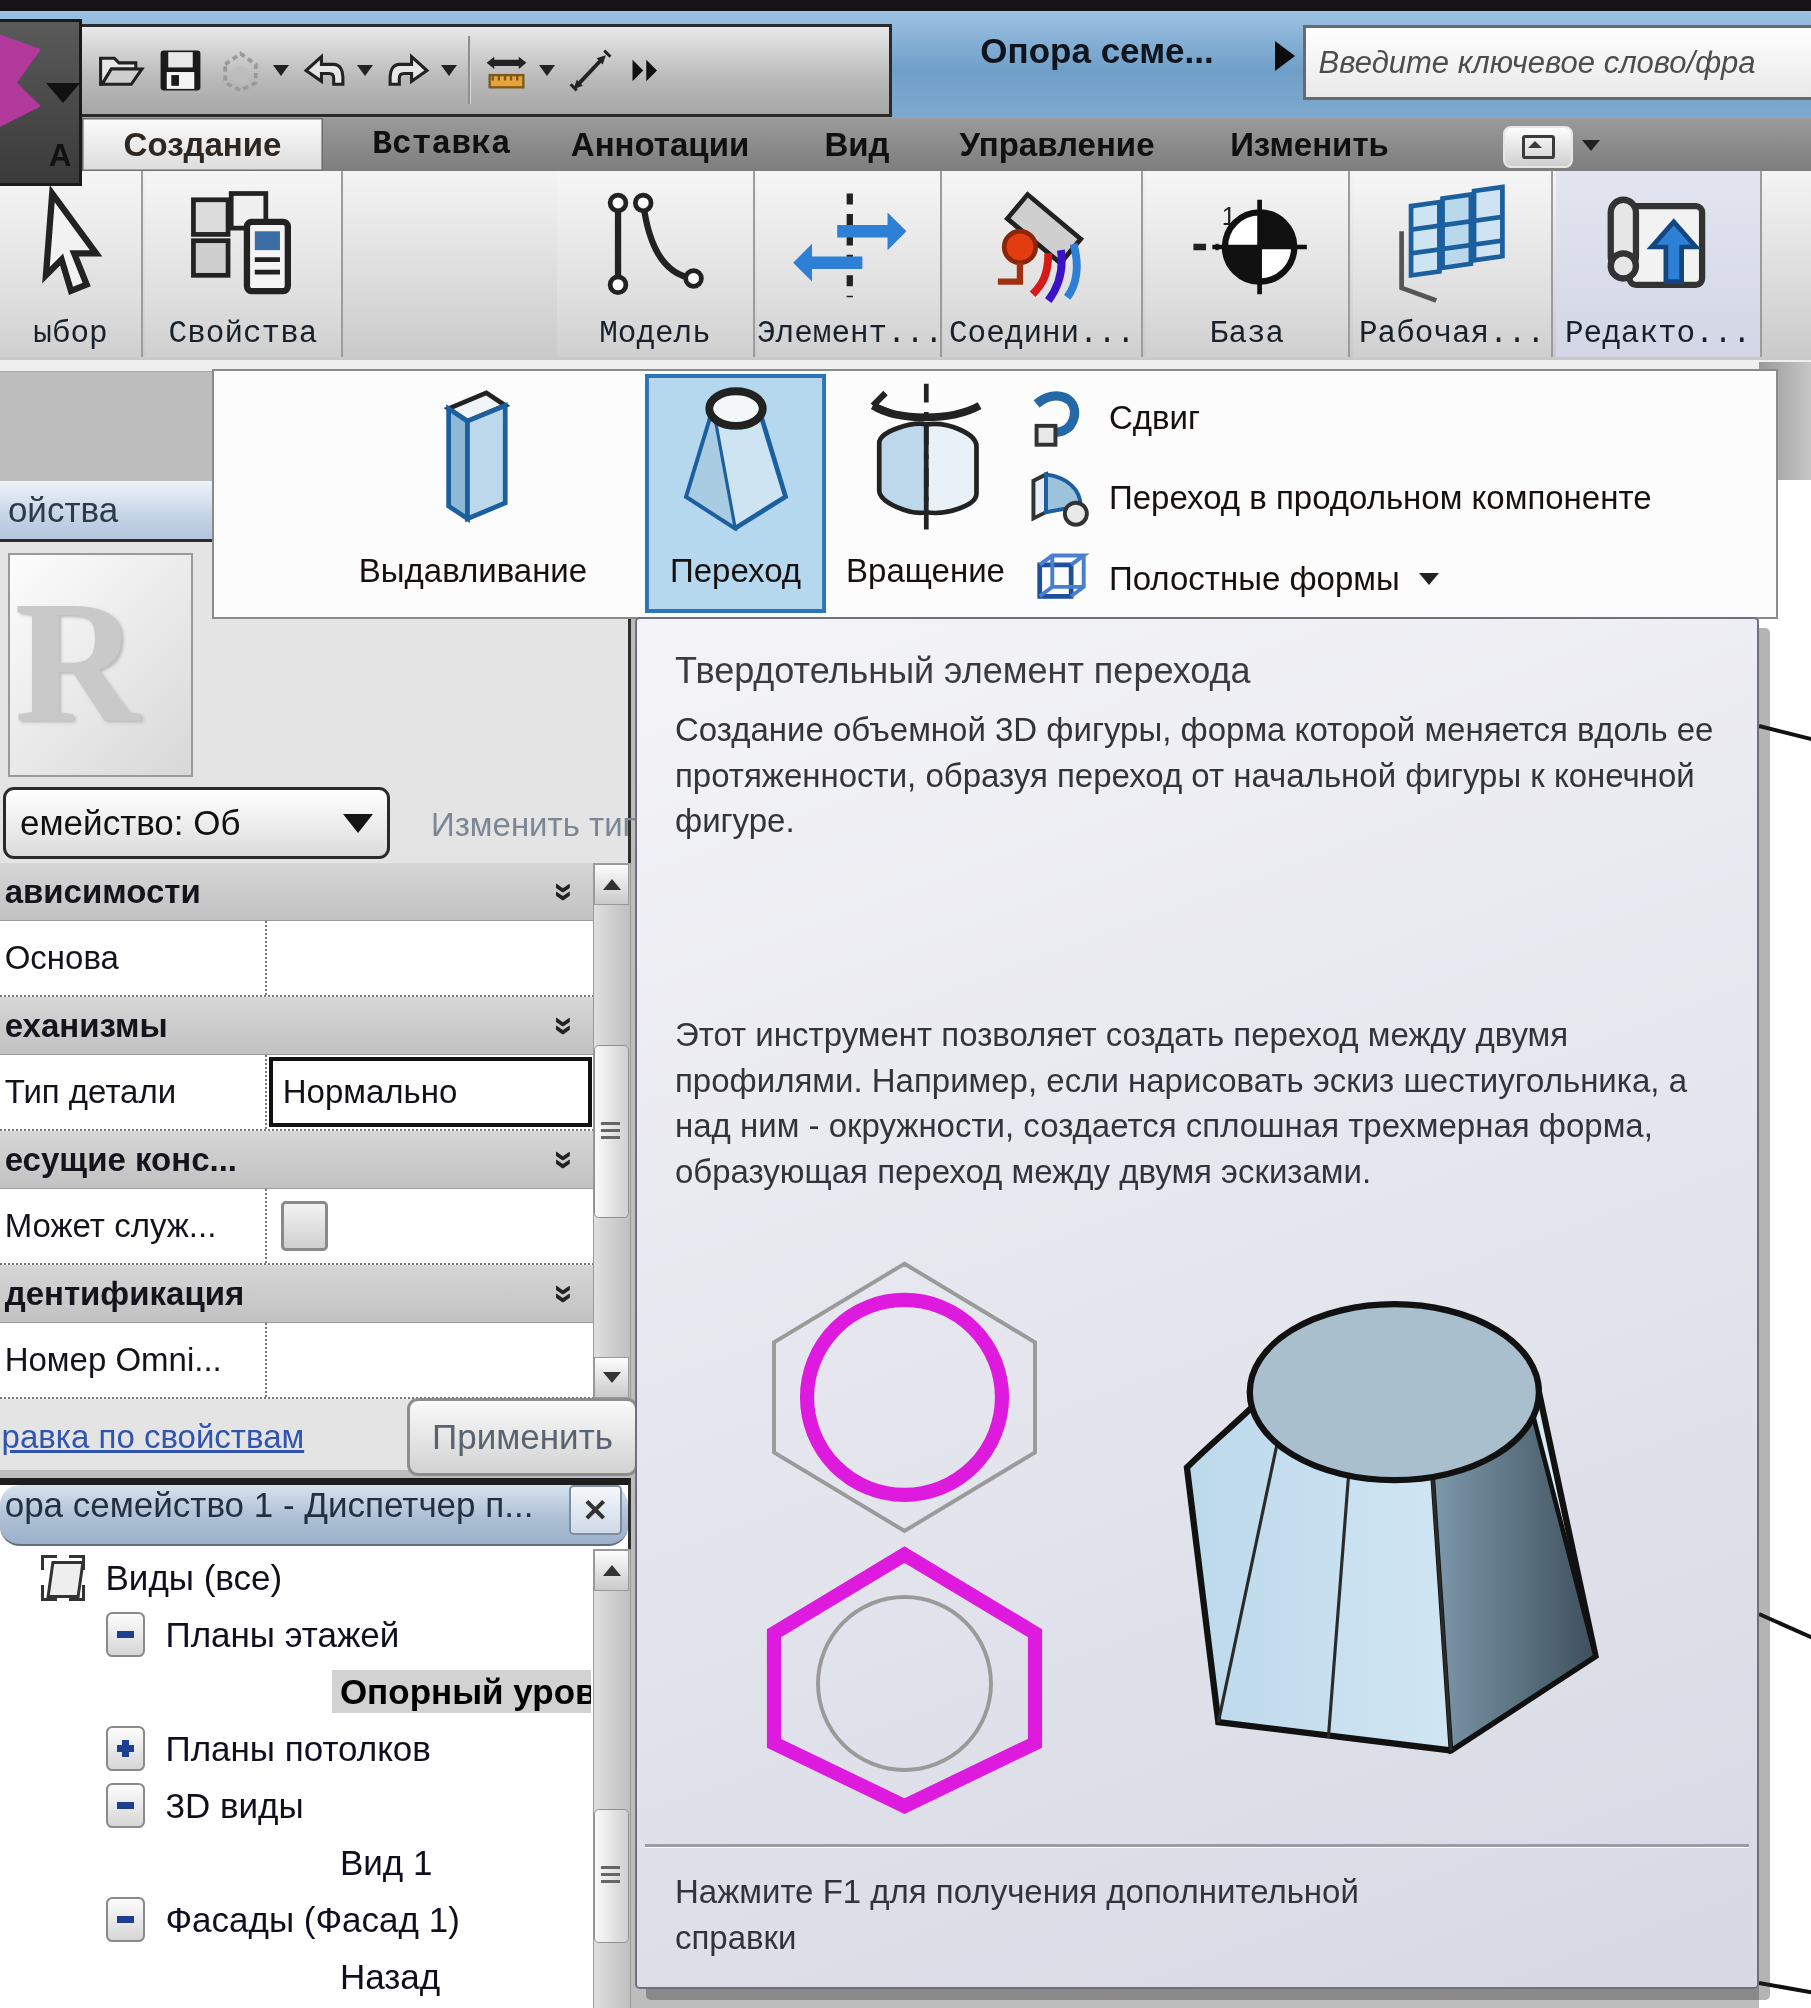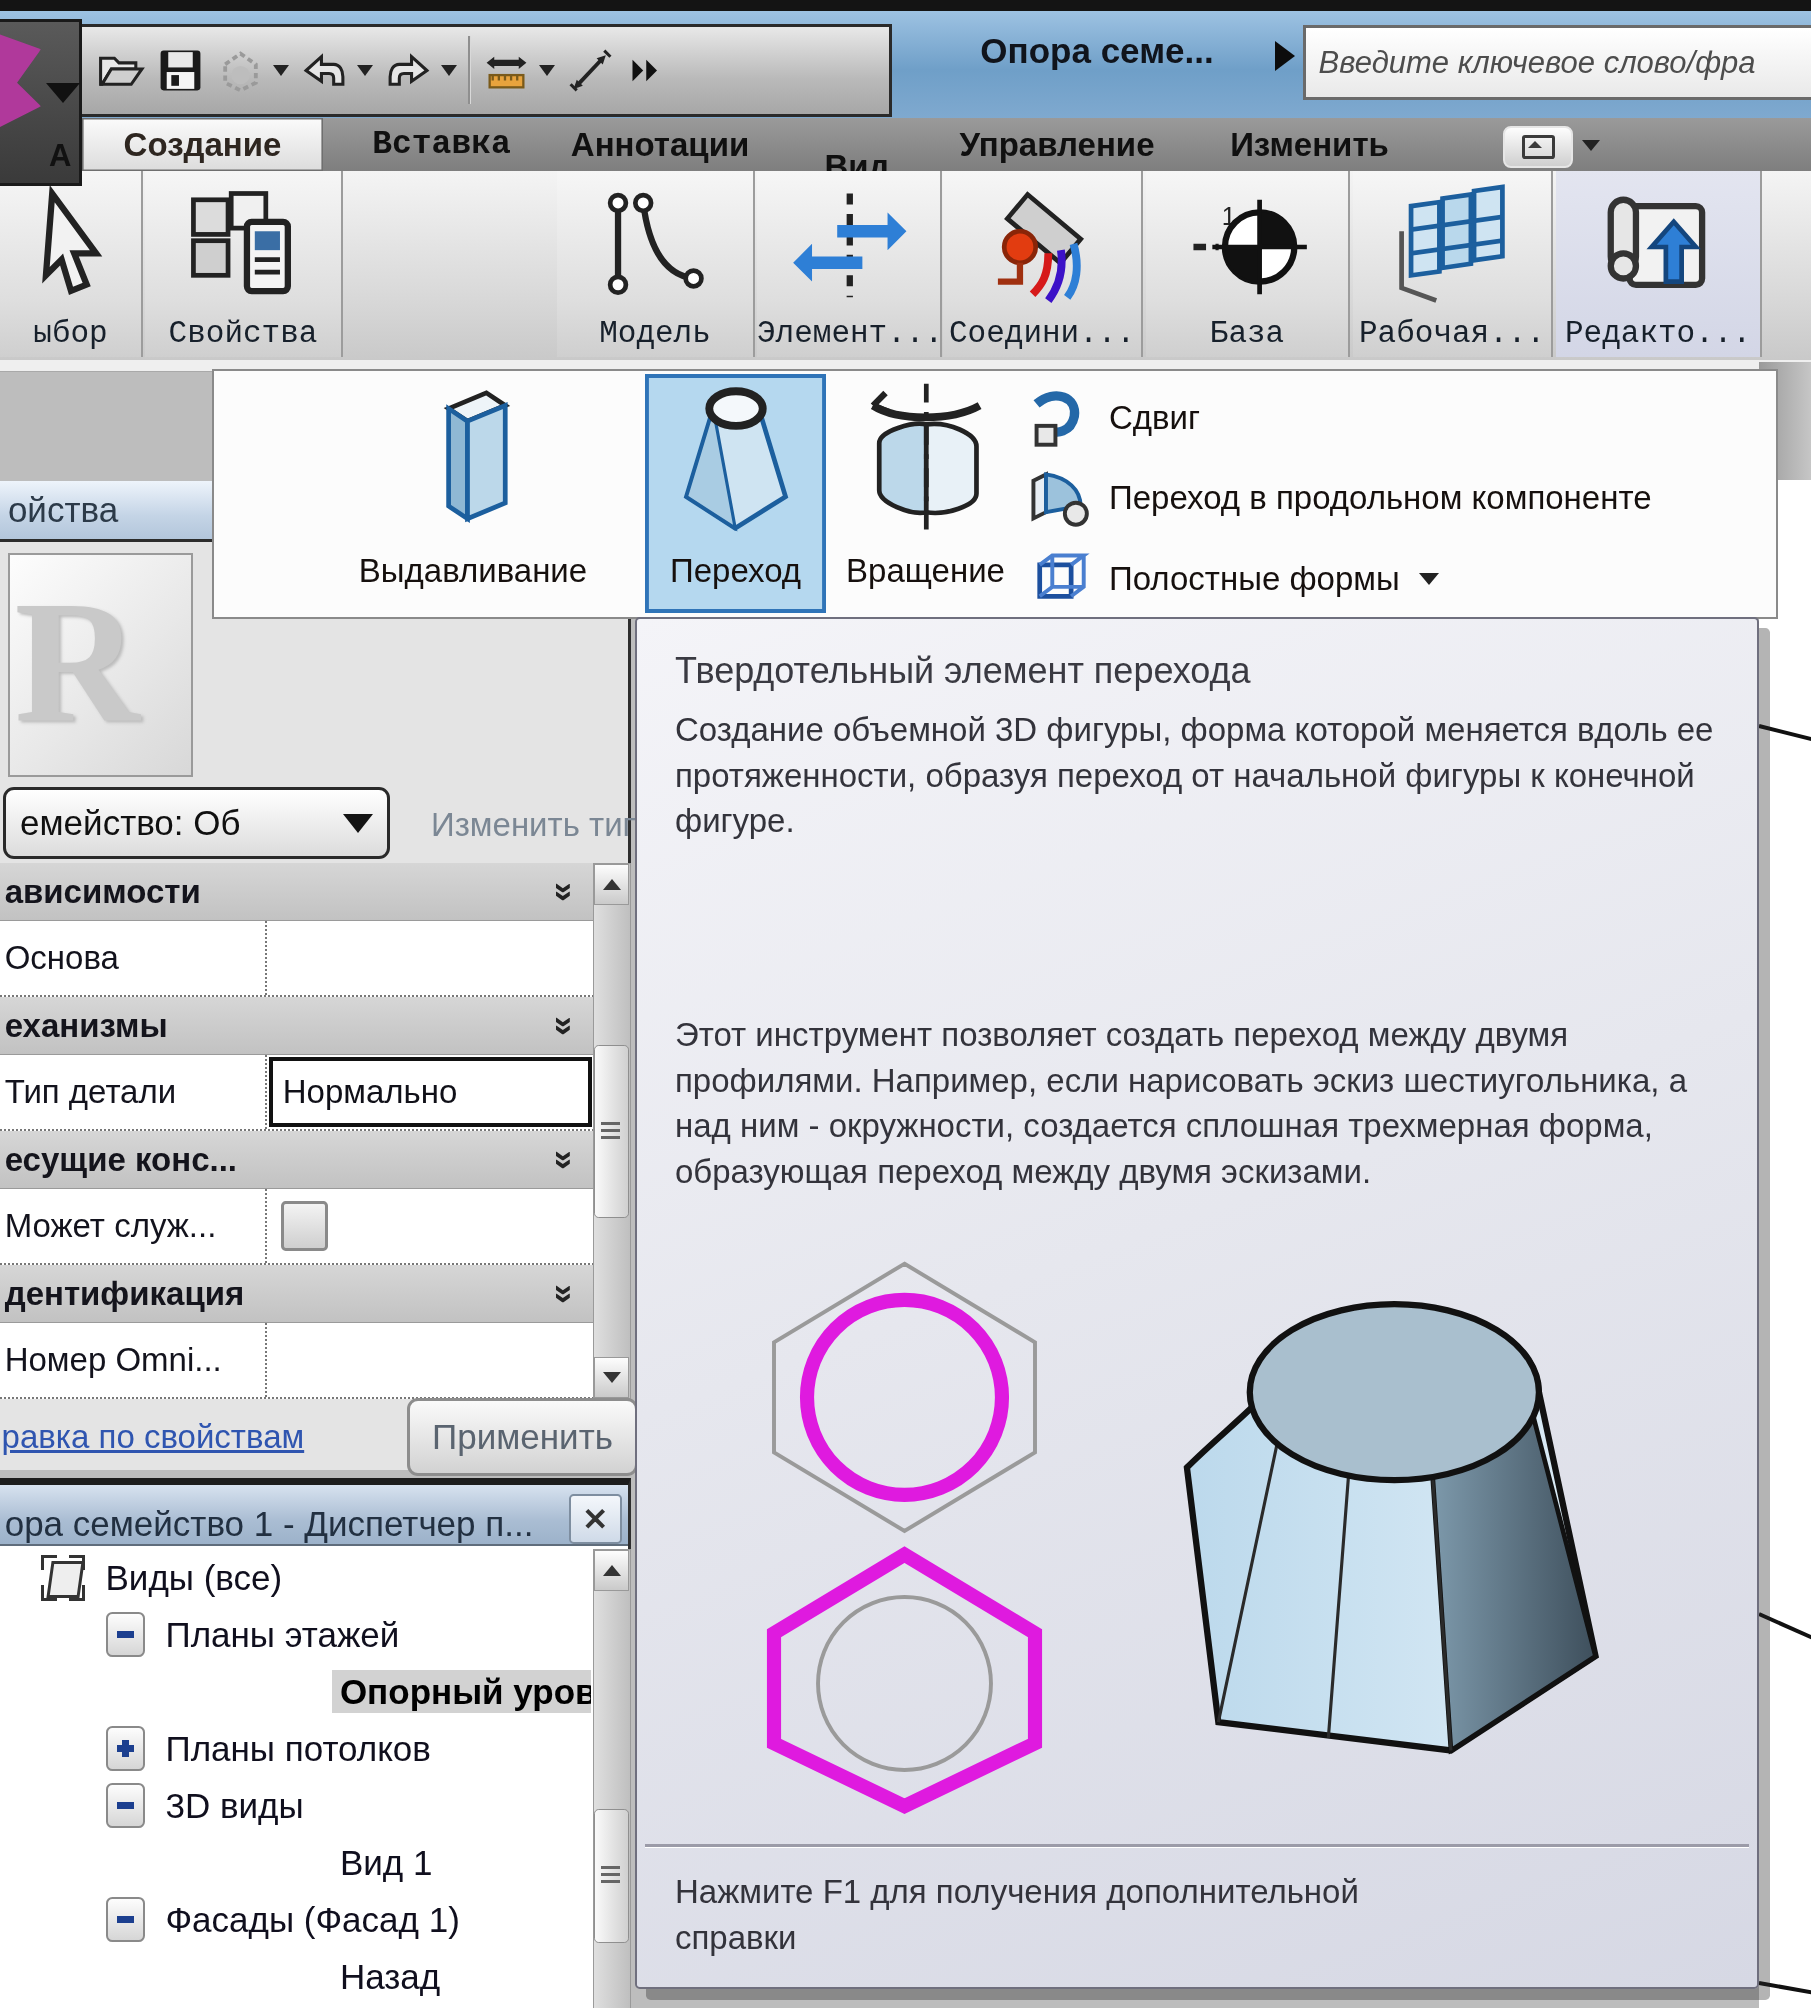--- a/index.html
+++ b/index.html
@@ -121,21 +121,21 @@
   #help-link{margin-left:1.6px;font-size:33px;color:#2f55b0;text-decoration:underline;white-space:nowrap;}
   #apply-btn{position:absolute;left:407px;top:-9.4px;width:225px;height:72px;border:3.1px solid #8d8d8d;
              border-radius:11px;background:linear-gradient(#fafafa,#d2d2d2);display:flex;align-items:center;
              justify-content:center;font-size:35px;color:#5a6470;}
 
   
   #browser{left:0;top:1478px;width:631px;height:531px;background:#fff;border-right:3.1px solid #2e2e2e;
            border-top:7.9px solid #1d1d1d;box-sizing:border-box;z-index:10;}
   #browser-header{left:0;top:0;width:100%;height:61px;
        background:linear-gradient(#d7e2ef,#aabdd3 60%,#9cb2ca);border-bottom:2.4px solid #5f6d7c;
-       display:flex;align-items:flex-end;justify-content:space-between;padding:0 6.3px 0 4.7px;box-sizing:border-box;}
+       display:flex;align-items:flex-start;justify-content:space-between;padding:0 6.3px 0 4.7px;box-sizing:border-box;border-radius:20px;}
   #browser-header .t{font-size:35px;color:#223041;white-space:nowrap;overflow:hidden;}
   #browser-close{width:49px;height:46px;border:2.4px solid #7e8ea0;border-radius:4.7px;flex:none;
        background:linear-gradient(#f4f7fb,#cfdae8);display:flex;align-items:center;justify-content:center;
        font-size:31px;color:#333;font-weight:bold;}
   #tree{left:0;top:64px;width:591px;height:464px;overflow:hidden;}
   .trow{position:relative;height:57px;display:flex;align-items:center;margin-left:27px;}
   .trow .lbl{font-size:35px;color:#100f1e;white-space:nowrap;padding:1.6px 7.9px;}
   .trow .lbl.sel{background:#d2d2d2;font-weight:bold;color:#000;}
   .expander{width:35px;height:41px;border:2.4px solid #8a8a8a;border-radius:6.3px;flex:none;
             background:linear-gradient(#fdfdfd,#d6d6d6);display:flex;align-items:center;justify-content:center;margin-right:12.6px;}
@@ -246,21 +246,21 @@
   <div class="abs" id="tabrow">
     <div class="tab active" style="left:82px;width:241px;">
         <span>Создание</span>
       </div>
     <div class="tab" style="left:355px;width:173px;font-family:Liberation Mono, monospace;">
         <span>Вставка</span>
       </div>
     <div class="tab" style="left:550px;width:220px;">
         <span>Аннотации</span>
       </div>
-    <div class="tab" style="left:802px;width:110px;margin-top:22px;">
+    <div class="tab" style="left:802px;width:110px;">
         <span>Вид</span>
       </div>
     <div class="tab" style="left:943px;width:228px;">
         <span>Управление</span>
       </div>
     <div class="tab" style="left:1211px;width:197px;">
         <span>Изменить</span>
       </div>
     <div class="abs" id="panel-toggle">
         <div class="inner"></div>

